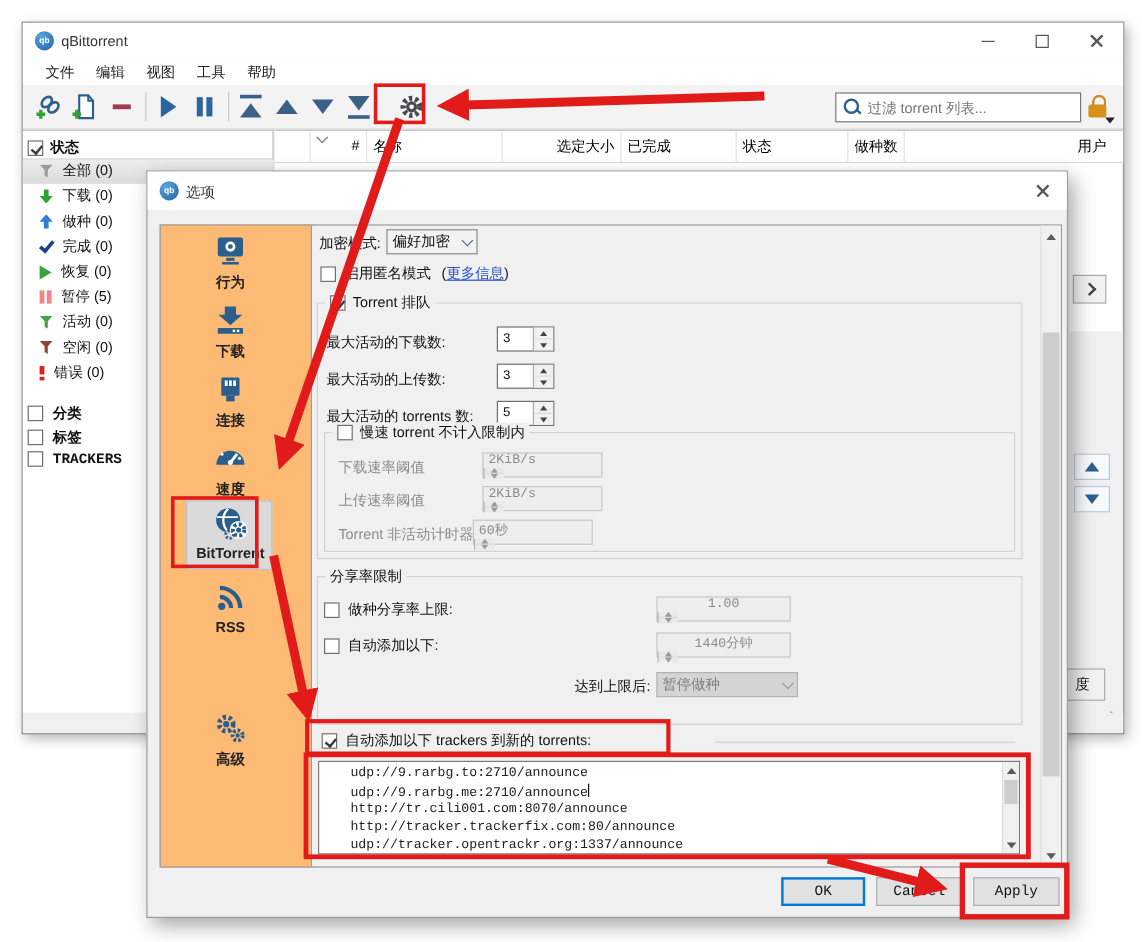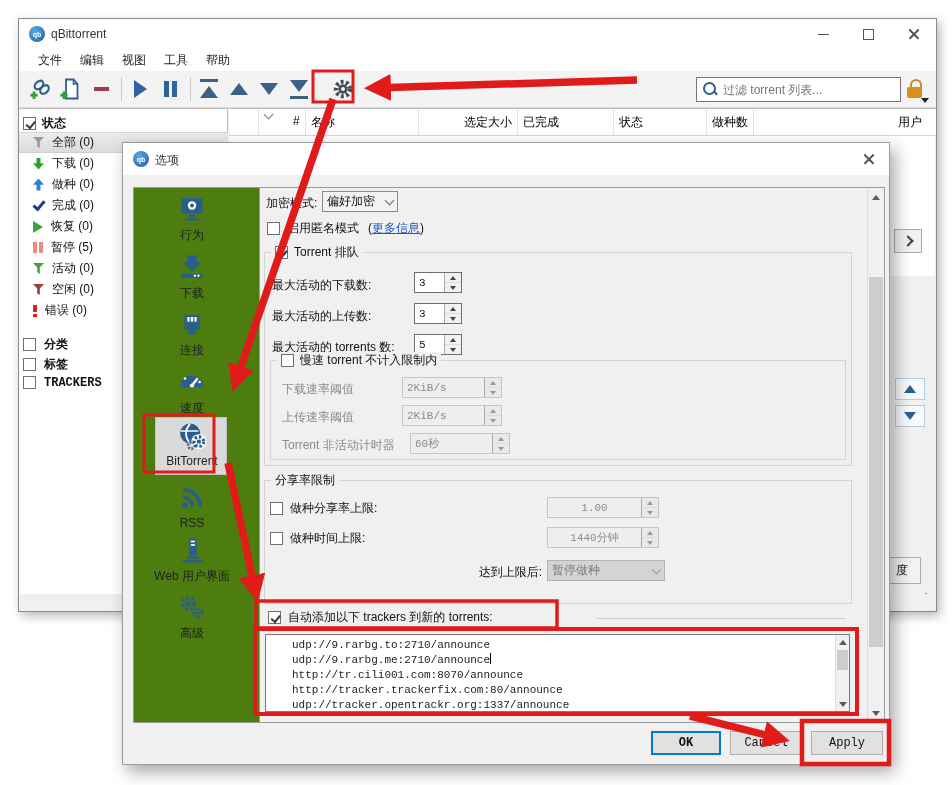--- a/index.html
+++ b/index.html
@@ -66,39 +66,39 @@
   .mini-btn{position:absolute;border:1px solid #adadad;background:#f2f2f2;display:flex;align-items:center;justify-content:center;box-sizing:border-box;}
   .chev-r{width:6px;height:6px;border-right:2px solid #444;border-bottom:2px solid #444;transform:rotate(-45deg);}
   .tri-up-s{width:0;height:0;border-left:6px solid transparent;border-right:6px solid transparent;border-bottom:8px solid #2d5f8f;}
   .tri-dn-s{width:0;height:0;border-left:6px solid transparent;border-right:6px solid transparent;border-top:8px solid #2d5f8f;}
   .grip{position:absolute;left:890px;top:570px;width:20px;height:18px;}
   .grip i{position:absolute;width:2.5px;height:2.5px;background:#9a9a9a;}
   
   #dialog{position:absolute;left:122px;top:142px;width:768px;height:623px;background:#f0f0f0;border:1px solid #9b9b9b;box-shadow:5px 7px 16px rgba(0,0,0,.35);box-sizing:border-box;}
   .dlg-title{position:absolute;left:0;top:0;width:100%;height:32px;background:#fff;}
   .dlg-close{position:absolute;right:6px;top:4px;width:28px;height:24px;}
-  .navlist{position:absolute;left:10px;top:44px;width:132px;height:536px;background:#4d7c0f;border:1px solid #9a9a9a;box-sizing:border-box;}
+  .navlist{position:absolute;left:10px;top:44px;width:132px;height:536px;background:#fdba74;border:1px solid #9a9a9a;box-sizing:border-box;font-weight:bold;}
   .navitem{position:absolute;left:0;width:116px;display:flex;flex-direction:column;align-items:center;gap:3px;}
   .navitem .nlabel{color:#222;}
   .nav-sel-bg{position:absolute;left:21px;top:229px;width:72px;height:58px;background:#dadada;border:1px solid #c2c2c2;box-sizing:border-box;}
   .icon30{width:32px;height:30px;display:flex;align-items:center;justify-content:center;}
   
   .pane{position:absolute;left:136px;top:44px;width:626px;height:536px;background:#f0f0f0;border:1px solid #9a9a9a;box-sizing:border-box;}
   .group{position:absolute;border:1px solid #d2d2d2;box-sizing:border-box;}
   .glabel{position:absolute;top:-9px;left:6px;background:#f0f0f0;padding:0 4px;display:flex;align-items:center;gap:6px;}
   .fldlbl{position:absolute;color:#111;}
   .fldlbl.dim,.dim{color:#8b8b8b;}
   .spin{position:absolute;height:21px;border:1px solid #6e6e6e;background:#fff;display:flex;box-sizing:border-box;}
   .spin .val{flex:1;display:flex;align-items:center;padding-left:4px;font-size:11px;}
   .spin .btns{width:16px;display:flex;flex-direction:column;border-left:1px solid #ababab;}
   .spin .btns span{flex:1;background:#f1f1f1;display:flex;align-items:center;justify-content:center;border-bottom:1px solid #dcdcdc;}
   .spin .btns span:last-child{border-bottom:none;}
   .t-u{width:0;height:0;border-left:3.5px solid transparent;border-right:3.5px solid transparent;border-bottom:4px solid #444;}
   .t-d{width:0;height:0;border-left:3.5px solid transparent;border-right:3.5px solid transparent;border-top:4px solid #444;}
-  .spin.dis{background:#eeeeee;border-color:#c6c6c6;}
+  .spin.dis{background:#eeeeee;border-color:#c6c6c6;flex-direction:column;}
   .spin.dis .val{color:#8b8b8b;}
   .spin.dis .btns span{background:#e9e9e9;}
   .spin.dis .t-u{border-bottom-color:#9a9a9a;}
   .spin.dis .t-d{border-top-color:#9a9a9a;}
   .combo{position:absolute;height:21px;border:1px solid #8a8a8a;background:#f2f2f2;display:flex;align-items:center;box-sizing:border-box;padding:0 4px;gap:0;}
   .combo .chev{width:6px;height:6px;border-right:1.7px solid #4c6c8c;border-bottom:1.7px solid #4c6c8c;transform:rotate(45deg);margin-left:auto;margin-top:-3px;}
   .combo.dis{background:#d4d4d4;border-color:#b2b2b2;color:#7c7c7c;}
   .combo.dis .chev{border-color:#9a9a9a;}
   .linky{color:#2653c9;text-decoration:underline;}
   .rowflex{position:absolute;display:flex;align-items:center;gap:7px;}
@@ -384,32 +384,20 @@
           <svg width="30" height="28" viewBox="0 0 24 24">
             <g stroke="#2a5e8c" fill="none" stroke-width="3">
               <path d="M4.5,11.5 a8,8 0 0 1 8,8"></path>
               <path d="M4.5,5 a14.5,14.5 0 0 1 14.5,14.5"></path>
             </g>
             <circle cx="5.8" cy="18.2" r="2.6" fill="#2a5e8c"></circle>
           </svg>
         </span>
       <span class="nlabel">RSS</span>
     </div>
-    <div class="navitem" style="top:347px;">
-      <span class="icon30">
-          <svg width="30" height="28" viewBox="0 0 24 24">
-            <rect x="9.5" y="2" width="6.5" height="15" rx="1" fill="#2a5e8c"></rect>
-            <rect x="11" y="4" width="3.5" height="1.4" fill="#fff"></rect>
-            <rect x="11" y="7" width="3.5" height="1.4" fill="#fff"></rect>
-            <rect x="8" y="17.5" width="10" height="2" fill="#2a5e8c"></rect>
-            <rect x="4" y="20.5" width="17" height="2" fill="#2a5e8c"></rect>
-          </svg>
-        </span>
-      <span class="nlabel">Web 用户界面</span>
-    </div>
     <div class="navitem" style="top:404px;">
       <span class="icon30">
           <svg width="30" height="28" viewBox="0 0 24 24">
             <circle cx="9" cy="9" r="5" fill="none" stroke="#2a5e8c" stroke-width="3.4" stroke-dasharray="2.3 1.9"></circle>
             <circle cx="9" cy="9" r="2.2" fill="#2a5e8c"></circle>
             <circle cx="17.2" cy="17" r="3.6" fill="none" stroke="#2a5e8c" stroke-width="2.8" stroke-dasharray="1.8 1.5"></circle>
             <circle cx="17.2" cy="17" r="1.5" fill="#2a5e8c"></circle>
           </svg>
         </span>
       <span class="nlabel">高级</span>
@@ -497,21 +485,21 @@
       <span class="btns">
           <span>
             <i class="t-u"></i>
           </span>
           <span>
             <i class="t-d"></i>
           </span>
         </span>
     </div>
     <span class="fldlbl dim" style="left:22px;top:249px;">Torrent 非活动计时器</span>
-    <div class="spin dis" style="left:150px;top:245px;width:100px;">
+    <div class="spin dis" style="left:134px;top:245px;width:100px;">
       <span class="val mono">60秒</span>
       <span class="btns">
           <span>
             <i class="t-u"></i>
           </span>
           <span>
             <i class="t-d"></i>
           </span>
         </span>
     </div>
@@ -529,21 +517,21 @@
           <span>
             <i class="t-u"></i>
           </span>
           <span>
             <i class="t-d"></i>
           </span>
         </span>
     </div>
     <div class="rowflex" style="left:10px;top:342px;">
       <span class="cb"></span>
-      <span>做种时间上限:</span>
+      <span>自动添加以下:</span>
     </div>
     <div class="spin dis" style="left:287px;top:339px;width:112px;">
       <span class="val mono" style="justify-content:center;padding-left:0;">1440分钟</span>
       <span class="btns">
           <span>
             <i class="t-u"></i>
           </span>
           <span>
             <i class="t-d"></i>
           </span>
@@ -582,21 +570,21 @@
       <div class="sa" style="top:2px;">
           <span class="sc-u"></span>
         </div>
       <div class="thumb" style="top:89px;width:14px;height:370px;"></div>
       <div class="sa" style="bottom:2px;">
           <span class="sc-d"></span>
         </div>
     </div>
   </div>
 
-  <div class="btn focus" style="left:528px;top:588px;width:70px;font-weight:bold;">OK</div>
+  <div class="btn focus" style="left:528px;top:588px;width:70px;">OK</div>
   <div class="btn" style="left:607px;top:588px;width:72px;">Cancel</div>
   <div class="btn" style="left:688px;top:588px;width:72px;">Apply</div>
 </div>
 
 <svg id="overlay">
   <defs>
     <marker id="ah" viewBox="0 0 10 10" refX="7" refY="5" markerWidth="3.6" markerHeight="3.6" orient="auto-start-reverse" markerUnits="strokeWidth">
       <path d="M0,0 L10,5 L0,10 z" fill="#e11a1a"></path>
     </marker>
   </defs>

